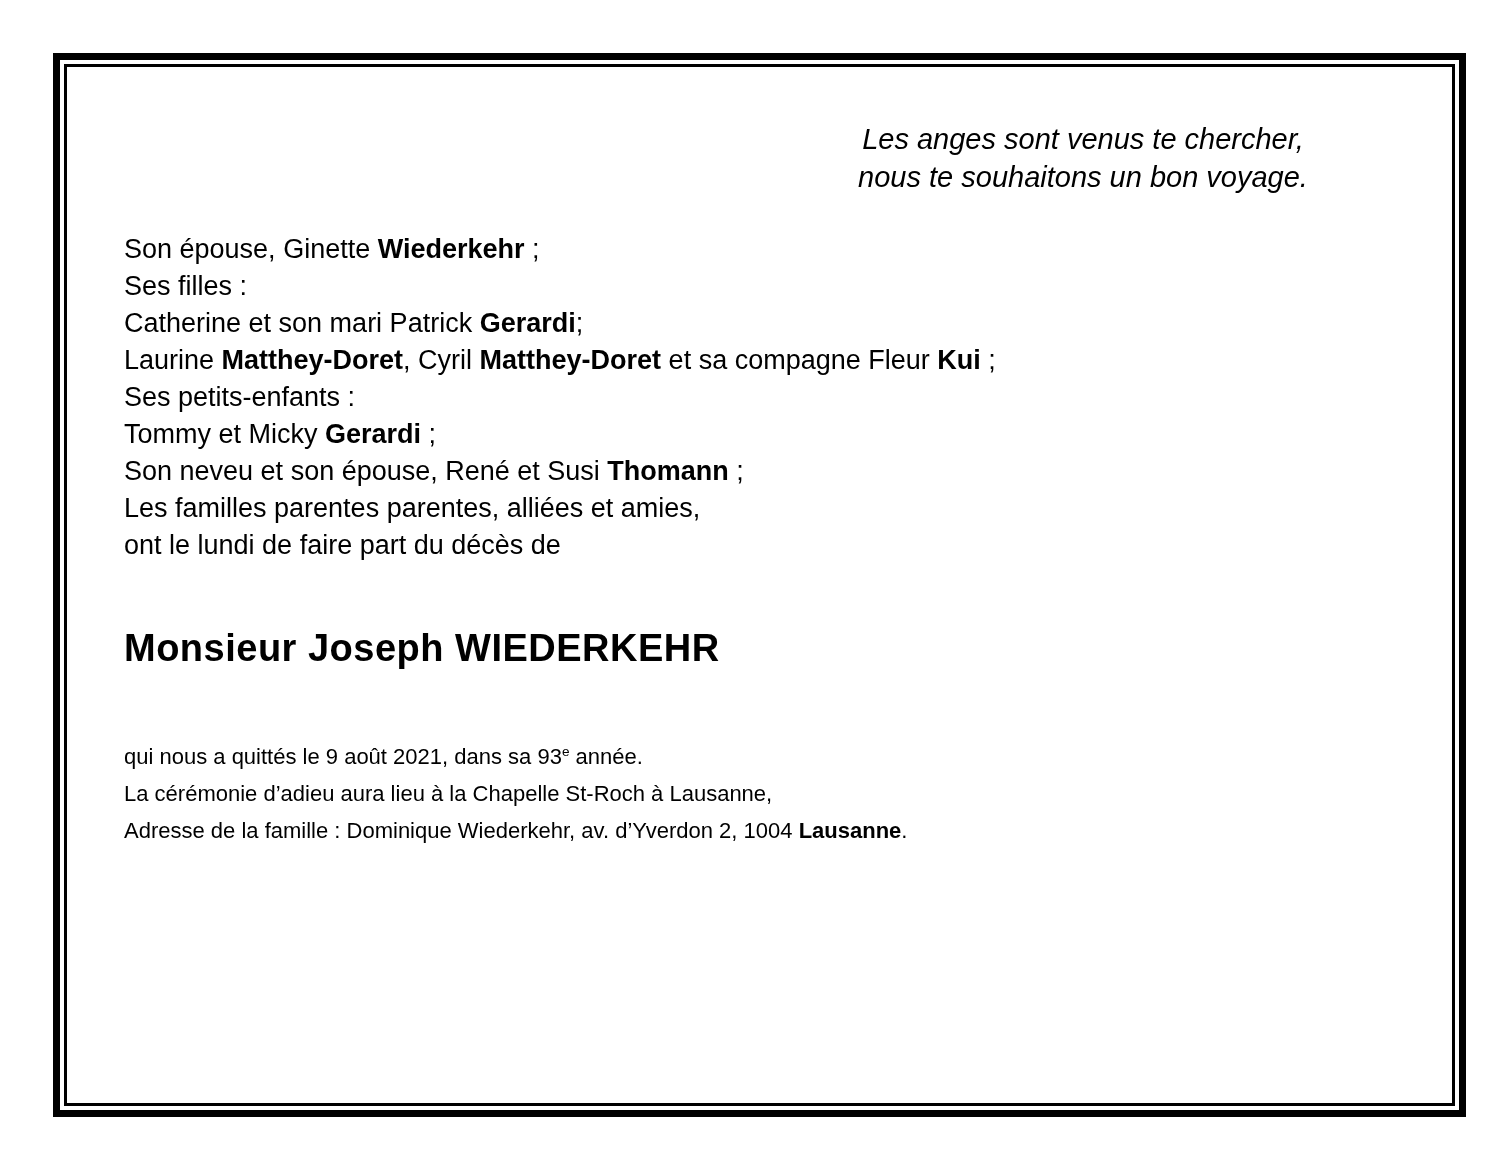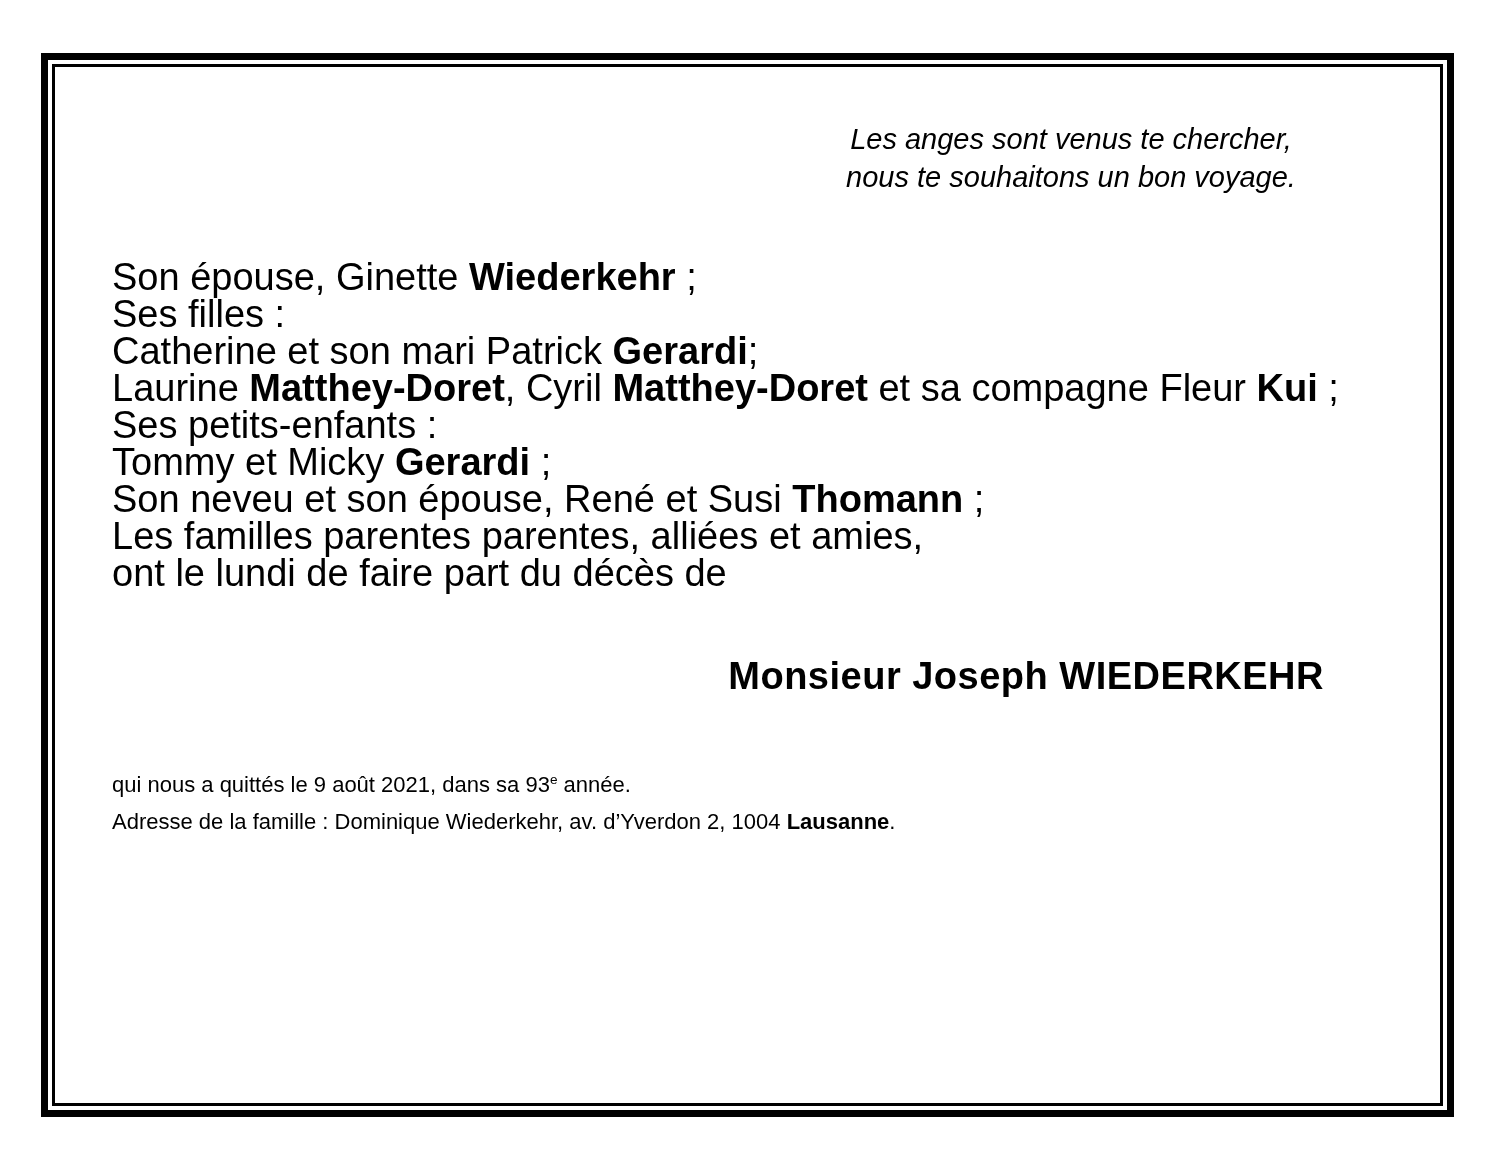--- a/index.html
+++ b/index.html
@@ -11,21 +11,21 @@
     position: relative;
     width: 1496px;
     height: 1172px;
     background: #ffffff;
     overflow: hidden;
     font-family: "Liberation Sans", "DejaVu Sans", sans-serif;
     color: #000000;
   }
   .frame-outer {
     position: absolute;
-    left: 41px;
+    left: 53px;
     top: 53px;
     width: 1413px;
     height: 1064px;
     box-sizing: border-box;
     border: 7px solid #000000;
     padding: 4px;
     background: #ffffff;
   }
   .frame-inner {
     width: 100%;
@@ -42,35 +42,35 @@
   .epigraph {
     font-style: italic;
     font-size: 29px;
     line-height: 38px;
     width: 520px;
     margin-left: 699px;
     text-align: center;
     white-space: nowrap;
   }
   .family {
-    margin-top: 63px;
-    font-size: 38px;
+    margin-top: 35px;
+    font-size: 27px;
     line-height: 37px;
   }
   .details {
     margin-top: 66px;
     font-size: 22px;
     line-height: 37px;
   }
   .line { white-space: nowrap; }
   .b { font-weight: bold; }
   .deceased {
     margin: 60px 0 0 0;
     width: 1212px;
-    text-align: right;
+    text-align: left;
     font-size: 38px;
     line-height: 48px;
     font-weight: bold;
     letter-spacing: 0.5px;
   }
   sup {
     font-size: 0.62em;
     line-height: 0;
     vertical-align: super;
   }
@@ -97,19 +97,20 @@
             <div class="line"><span>Tommy et Micky </span><span class="b">Gerardi</span><span> ;</span></div>
             <div class="line"><span>Son neveu et son épouse, René et Susi </span><span class="b">Thomann</span><span> ;</span></div>
             <div class="line"><span>Les familles parentes parentes, alliées et amies,</span></div>
             <div class="line"><span>ont le lundi de faire part du décès de</span></div>
           </div>
 
         <h1 class="deceased">Monsieur Joseph WIEDERKEHR</h1>
 
         <div class="details" id="details-lines">
             <div class="line"><span>qui nous a quittés le 9 août 2021, dans sa 93</span><sup>e</sup><span> année.</span></div>
+            <div class="line"><span>La cérémonie d’adieu aura lieu à la Chapelle St-Roch à Lausanne,</span></div>
             <div class="line"><span>Adresse de la famille : Dominique Wiederkehr, av. d’Yverdon 2, 1004 </span><span class="b">Lausanne</span><span>.</span></div>
           </div>
 
       </div>
     </div>
   </div>
 </div>
 
 </body></html>

